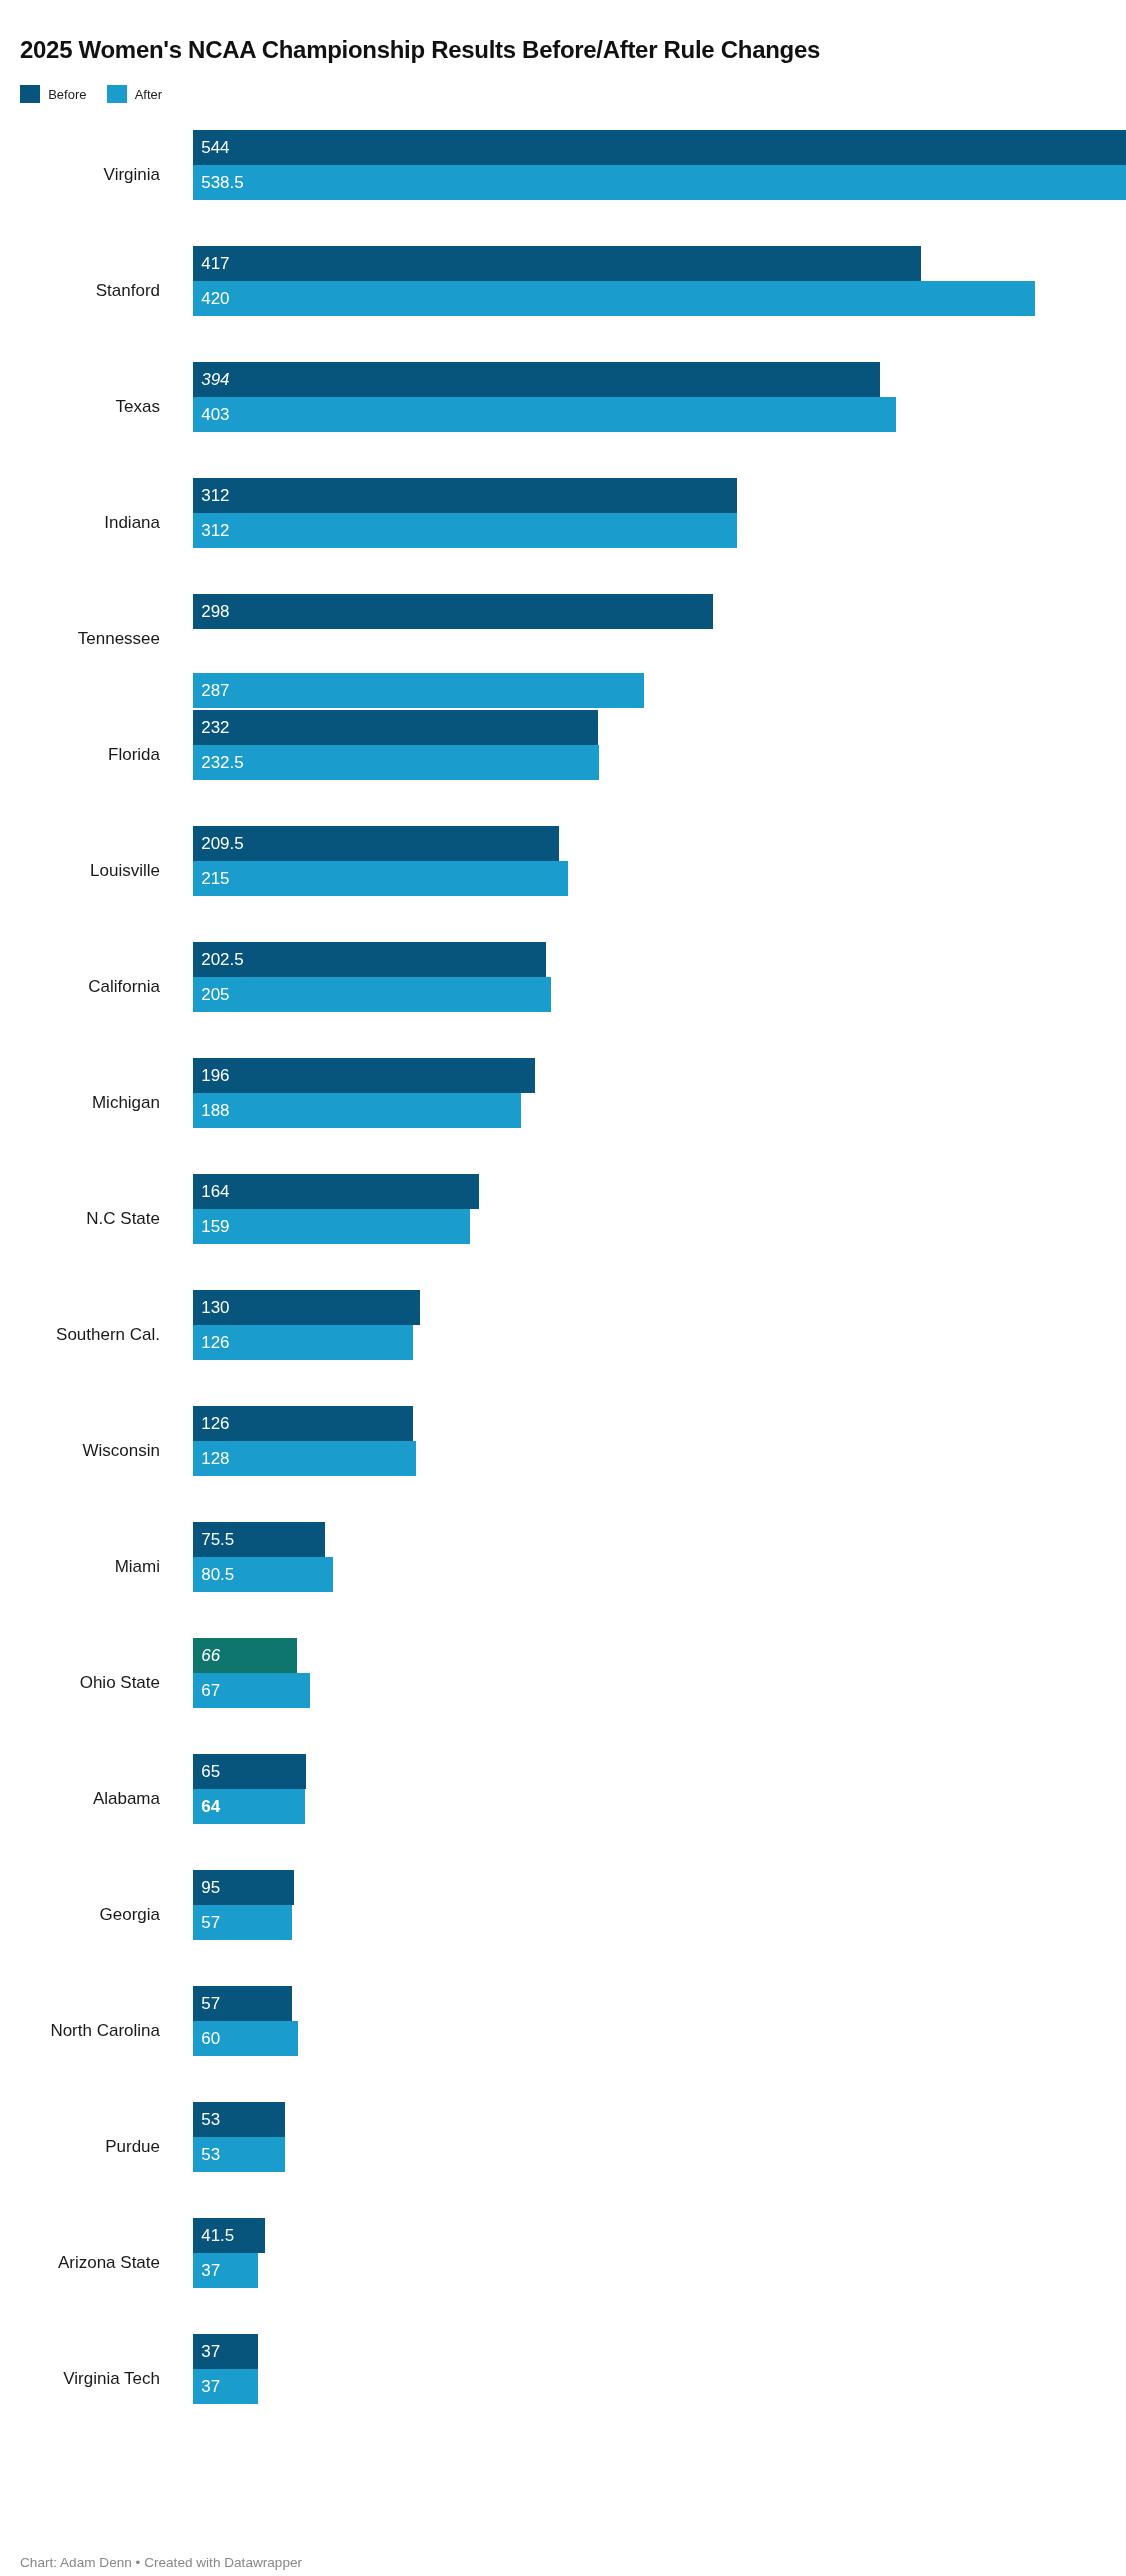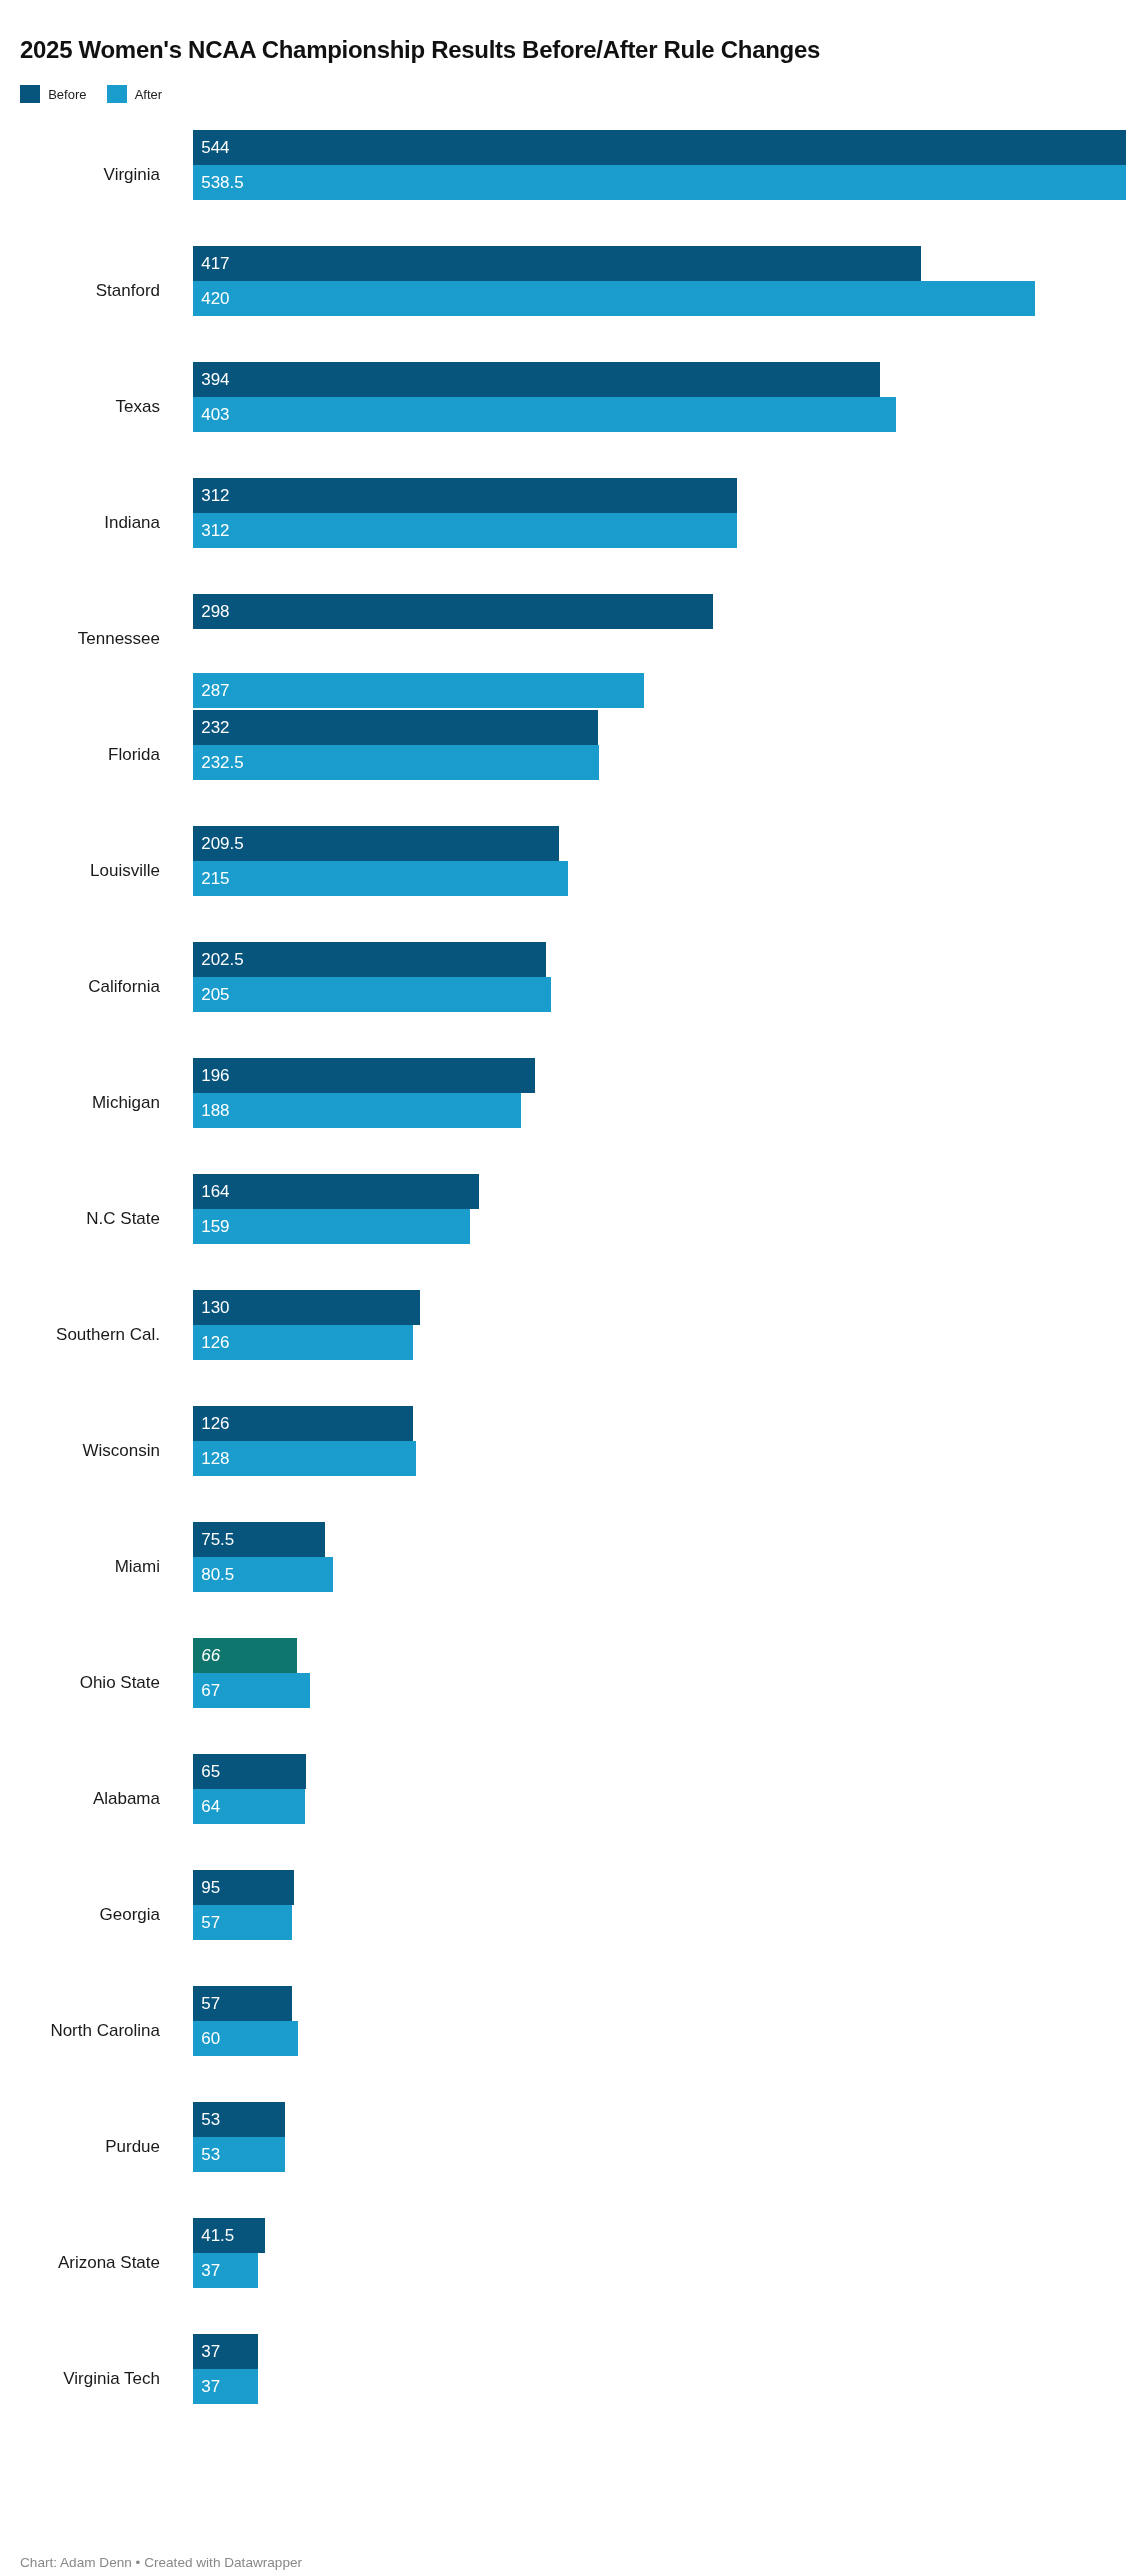--- a/index.html
+++ b/index.html
@@ -159,21 +159,21 @@
             <span class="bar-value">417</span>
           </div>
           <div class="bar after" style="background: rgb(26, 157, 204); width: 842px;">
             <span class="bar-value">420</span>
           </div>
         </div>
       </div>
       <div class="bar-row">
         <div class="row-label">Texas</div>
         <div class="bar-group">
-          <div class="bar before" style="background: rgb(7, 84, 125); width: 687px;">
+          <div class="bar before" style="background: rgb(7, 84, 125); width: 687px; font-style: italic;">
             <span class="bar-value">394</span>
           </div>
           <div class="bar after" style="background: rgb(26, 157, 204); width: 703px;">
             <span class="bar-value">403</span>
           </div>
         </div>
       </div>
       <div class="bar-row">
         <div class="row-label">Indiana</div>
         <div class="bar-group">
@@ -294,21 +294,21 @@
             <span class="bar-value">67</span>
           </div>
         </div>
       </div>
       <div class="bar-row">
         <div class="row-label">Alabama</div>
         <div class="bar-group">
           <div class="bar before" style="background: rgb(7, 84, 125); width: 113px;">
             <span class="bar-value">65</span>
           </div>
-          <div class="bar after" style="background: rgb(26, 157, 204); width: 112px;">
+          <div class="bar after" style="background: rgb(26, 157, 204); width: 112px; font-weight: bold;">
             <span class="bar-value">64</span>
           </div>
         </div>
       </div>
       <div class="bar-row">
         <div class="row-label">Georgia</div>
         <div class="bar-group">
           <div class="bar before" style="background: rgb(7, 84, 125); width: 101px;">
             <span class="bar-value">95</span>
           </div>

